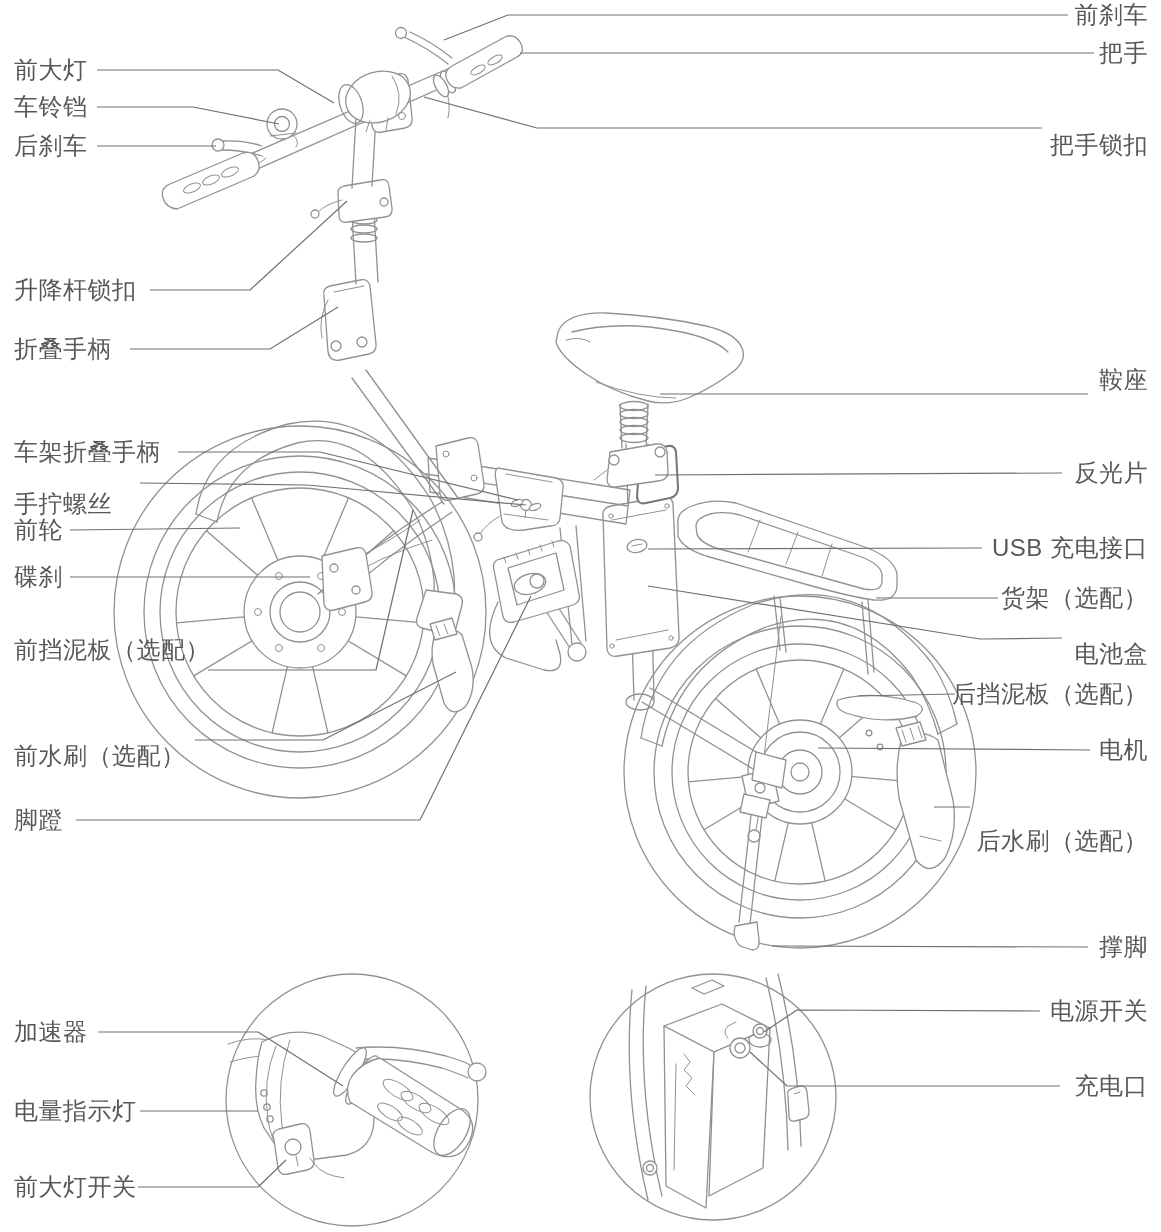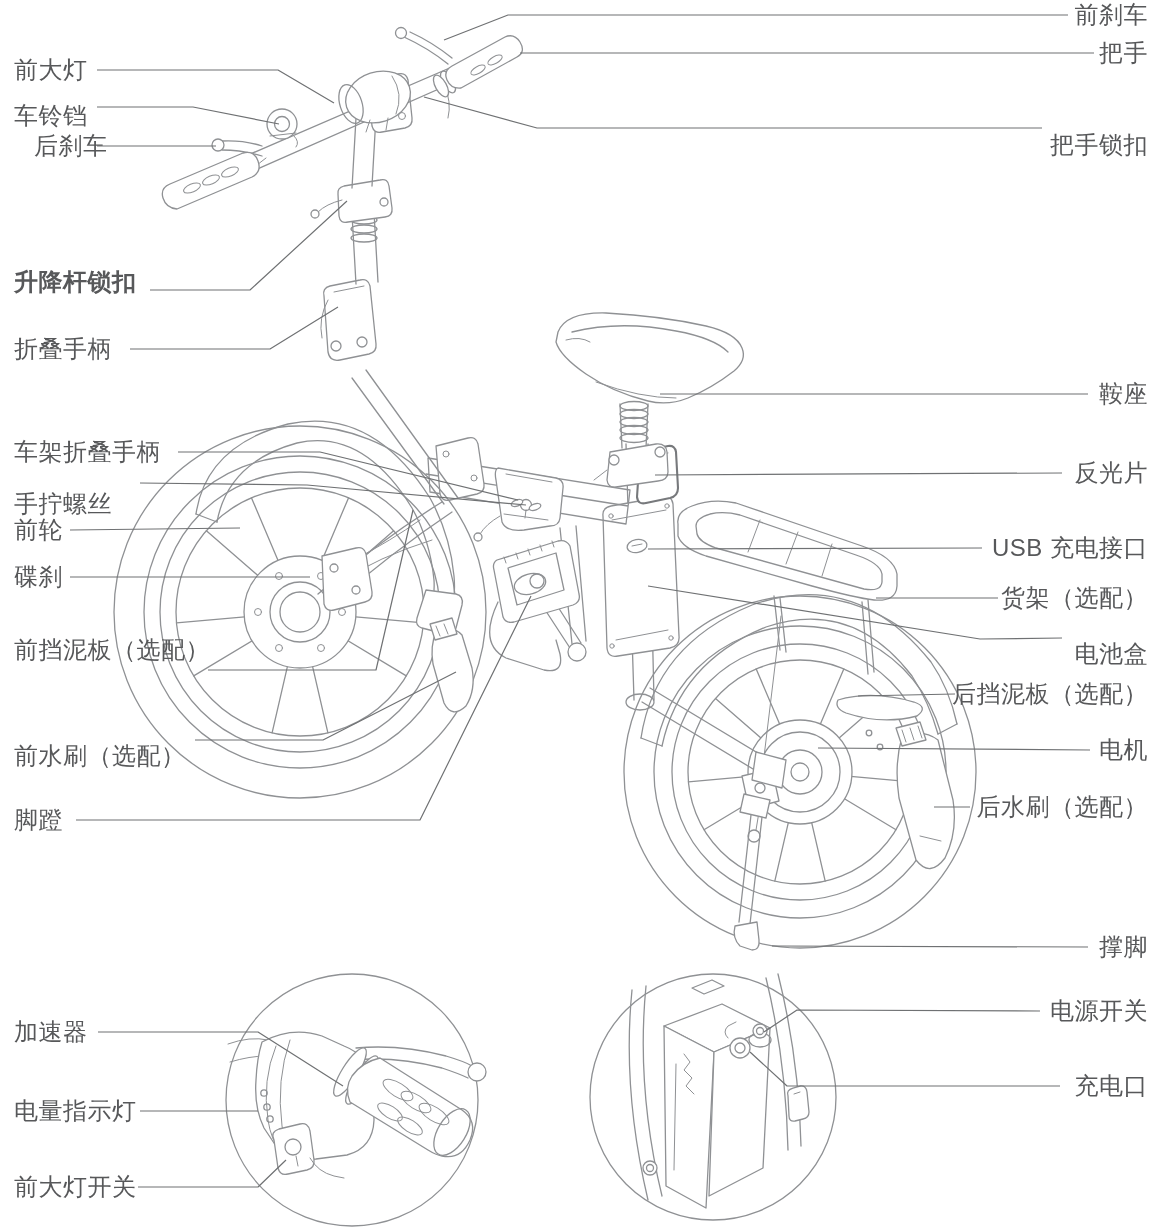--- a/index.html
+++ b/index.html
@@ -292,45 +292,45 @@
       <polyline points="955,694 858,696"></polyline>
       <polyline points="1090,750 818,748"></polyline>
       <polyline points="970,807 934,807"></polyline>
       <polyline points="1088,947 772,946"></polyline>
       <polyline points="1040,1011 797,1010 764,1032"></polyline>
       <polyline points="1060,1086 787,1086 750,1052"></polyline>
     </svg>
 
   <div id="labels-left">
       <div class="label left" style="top: 70px;">前大灯</div>
-      <div class="label left" style="top: 116px;">车铃铛</div>
-      <div class="label left" style="top: 146px; margin-left: 20px;">后刹车</div>
-      <div class="label left" style="top: 282px; font-weight: bold;">升降杆锁扣</div>
+      <div class="label left" style="top: 107px;">车铃铛</div>
+      <div class="label left" style="top: 146px;">后刹车</div>
+      <div class="label left" style="top: 290px;">升降杆锁扣</div>
       <div class="label left" style="top: 349px;">折叠手柄</div>
       <div class="label left" style="top: 452px;">车架折叠手柄</div>
       <div class="label left" style="top: 504px;">手拧螺丝</div>
       <div class="label left" style="top: 530px;">前轮</div>
       <div class="label left" style="top: 577px;">碟刹</div>
       <div class="label left" style="top: 650px;">前挡泥板（选配）</div>
       <div class="label left" style="top: 756px;">前水刷（选配）</div>
       <div class="label left" style="top: 820px;">脚蹬</div>
       <div class="label left" style="top: 1032px;">加速器</div>
       <div class="label left" style="top: 1111px;">电量指示灯</div>
       <div class="label left" style="top: 1187px;">前大灯开关</div>
     </div>
   <div id="labels-right">
       <div class="label right" style="top: 15px;">前刹车</div>
       <div class="label right" style="top: 53px;">把手</div>
       <div class="label right" style="top: 145px;">把手锁扣</div>
-      <div class="label right" style="top: 394px;">鞍座</div>
+      <div class="label right" style="top: 380px;">鞍座</div>
       <div class="label right" style="top: 473px;">反光片</div>
       <div class="label right" style="top: 548px;">USB 充电接口</div>
       <div class="label right" style="top: 598px;">货架（选配）</div>
       <div class="label right" style="top: 654px;">电池盒</div>
       <div class="label right" style="top: 694px;">后挡泥板（选配）</div>
       <div class="label right" style="top: 750px;">电机</div>
-      <div class="label right" style="top: 807px; margin-left: 44px;">后水刷（选配）</div>
+      <div class="label right" style="top: 841px; margin-left: 44px;">后水刷（选配）</div>
       <div class="label right" style="top: 947px;">撑脚</div>
       <div class="label right" style="top: 1011px;">电源开关</div>
       <div class="label right" style="top: 1086px;">充电口</div>
     </div>
 
 </div>
 
 </body></html>

